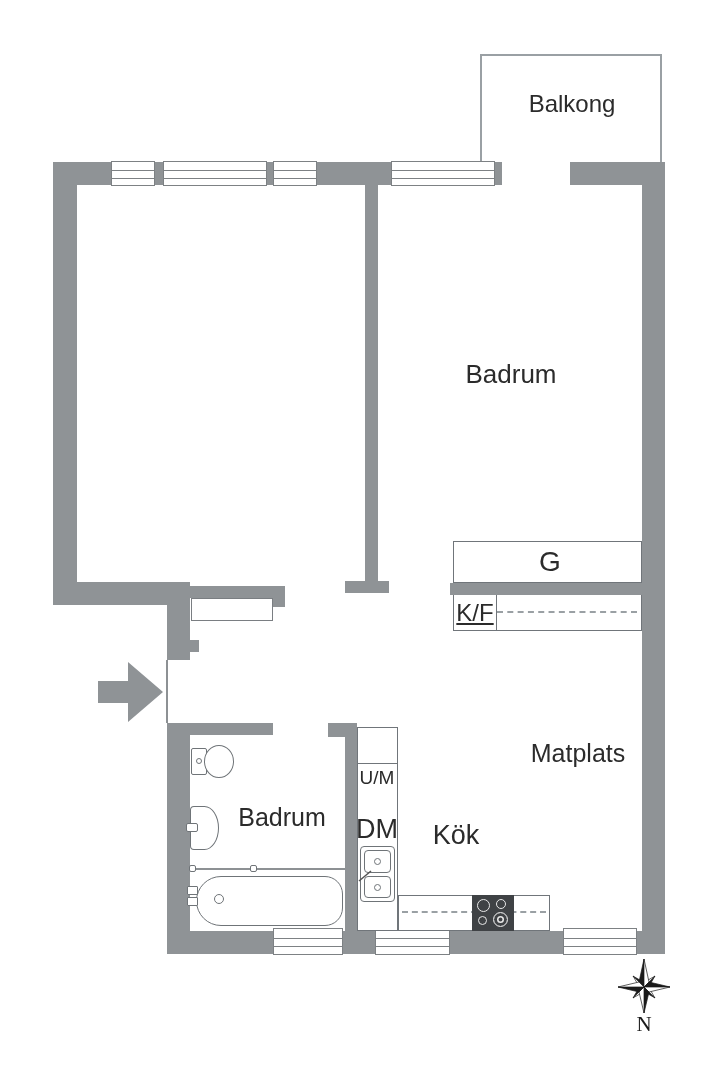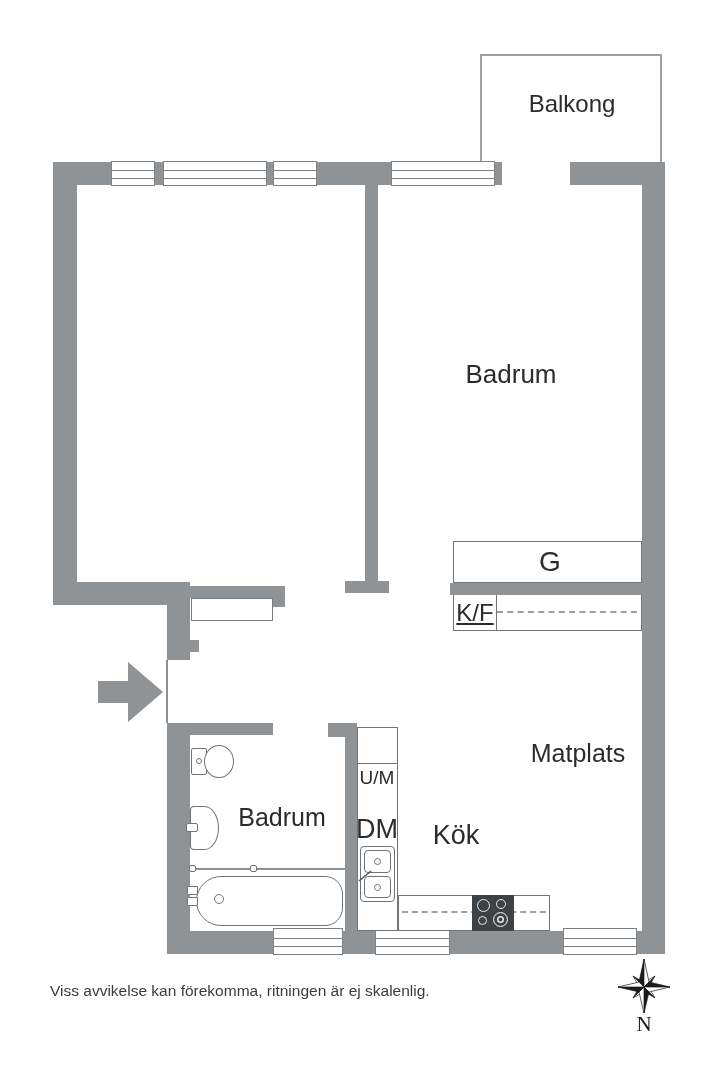--- a/index.html
+++ b/index.html
@@ -125,21 +125,20 @@
 
   <div style="position:absolute;left:398px;top:895px;width:152px;height:36px;background:#fff;
               border:1px solid #70757a;box-sizing:border-box;"></div>
   <div class="dash" style="left:402px;top:911px;width:144px;"></div>
   <div style="position:absolute;left:472px;top:895px;width:42px;height:36px;background:#3f4245;"></div>
   <div class="burner" style="left:477px;top:899px;width:13px;height:13px;"></div>
   <div class="burner" style="left:496px;top:899px;width:10px;height:10px;"></div>
   <div class="burner" style="left:478px;top:916px;width:9px;height:9px;"></div>
   <div class="burner" style="left:493px;top:912px;width:15px;height:15px;box-shadow:inset 0 0 0 3px #3f4245, inset 0 0 0 4.5px #e8e8e8;"></div>
 
-  <div style="position:absolute;left:50px;top:982px;font-size:15.5px;color:#3b3b3b;">Viss avvikelse kan förekomma, ritningen är ej skalenlig.</div>
 
   <svg style="position:absolute;left:613px;top:956px;" width="62" height="62" viewBox="-31 -31 62 62">
     <g stroke="#1a1a1a" stroke-width="0.7">
 
       <polygon points="11,-11 6,-2.5 0,0" fill="#1a1a1a"></polygon>
         <polygon points="11,-11 2.5,-6 0,0" fill="#ffffff"></polygon>
       <polygon points="11,11 2.5,6 0,0" fill="#1a1a1a"></polygon>
         <polygon points="11,11 6,2.5 0,0" fill="#ffffff"></polygon>
       <polygon points="-11,11 -6,2.5 0,0" fill="#1a1a1a"></polygon>
         <polygon points="-11,11 -2.5,6 0,0" fill="#ffffff"></polygon>

